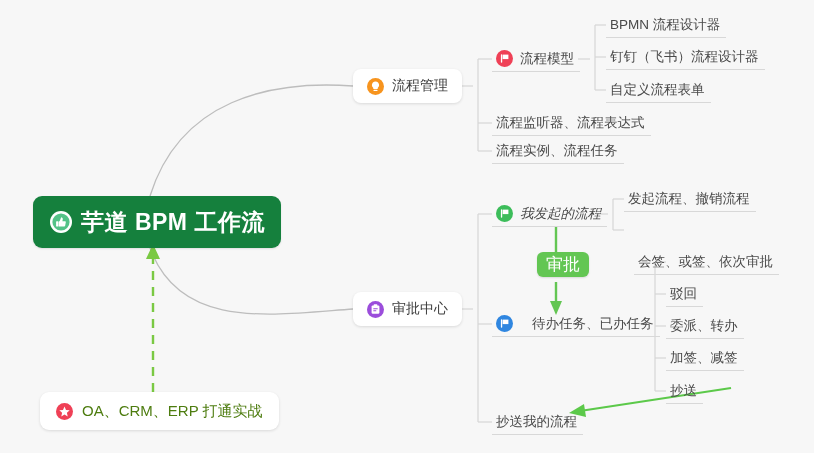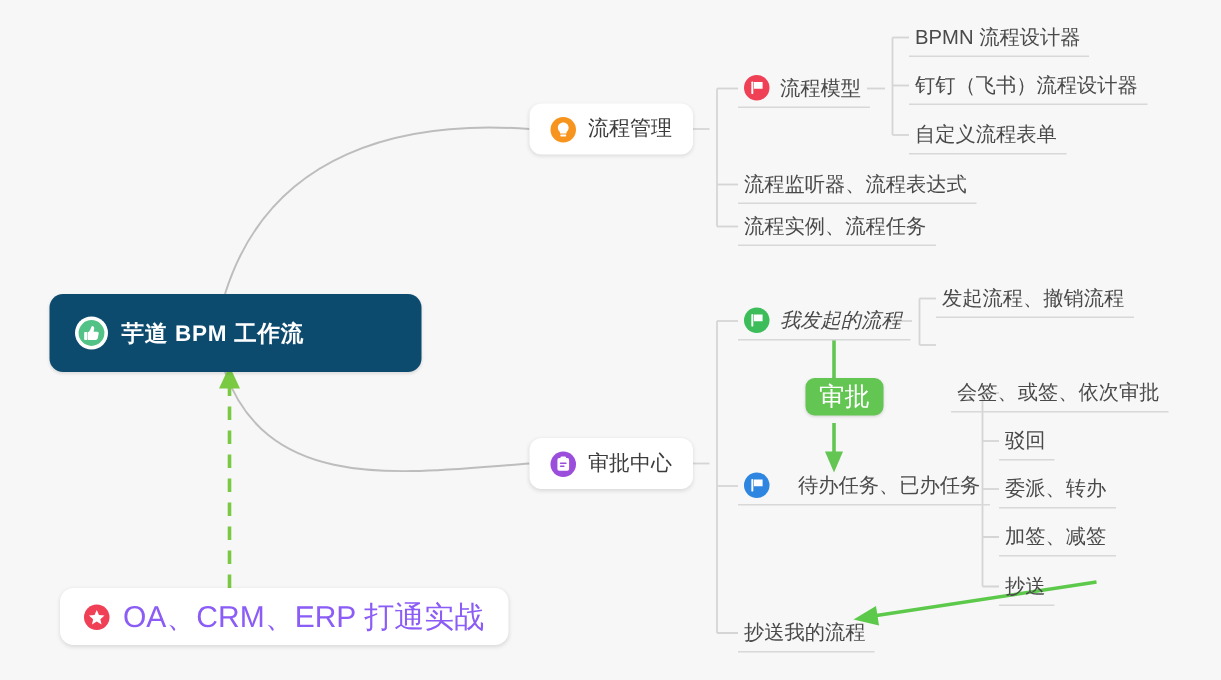--- a/index.html
+++ b/index.html
@@ -11,22 +11,22 @@
     position:relative;
   }
   #canvas{position:absolute;inset:0;width:814px;height:453px;}
   svg.links{position:absolute;left:0;top:0;width:814px;height:453px;pointer-events:none;}
 
   
   .node{position:absolute;display:flex;align-items:center;box-sizing:border-box;white-space:nowrap;}
 
   .root{
     left:33px;top:196px;width:248px;height:52px;
-    background:#0c4a6e;border-radius:9px;
-    color:#ffffff;font-size:15px;font-weight:bold;
+    background:#15803d;border-radius:9px;
+    color:#ffffff;font-size:23px;font-weight:bold;
     padding-left:17px;letter-spacing:.5px;
     box-shadow:0 1px 2px rgba(0,0,0,.10);
   }
   .root .label{margin-left:9px;}
 
   .card{
     background:#ffffff;border-radius:8px;
     box-shadow:0 1px 3px rgba(0,0,0,.12);
     font-size:14px;color:#3c3c3c;
     padding:0 14px;height:34px;
@@ -38,21 +38,21 @@
     border-bottom:1px solid #d8d8d8;
     font-size:13.5px;color:#4a4a4a;
     height:26px;padding:0 6px 0 4px;
   }
   .leaf .label{margin-left:7px;}
   .leaf.noicon .label{margin-left:0;}
 
   .bignode{
     background:#ffffff;border-radius:9px;
     box-shadow:0 1px 3px rgba(0,0,0,.12);
-    font-size:20px;color:#8b5cf6;
+    font-size:15px;color:#4d7c0f;
     height:38px;padding:0 16px;
   }
   .bignode .label{margin-left:9px;}
 
   
   .ic{width:17px;height:17px;border-radius:50%;display:inline-flex;align-items:center;justify-content:center;flex:0 0 auto;}
   .ic svg{display:block;}
   .ic-lg{width:22px;height:22px;}
   .ic-orange{background:#f7941e;}
   .ic-red{background:#ef4056;}

